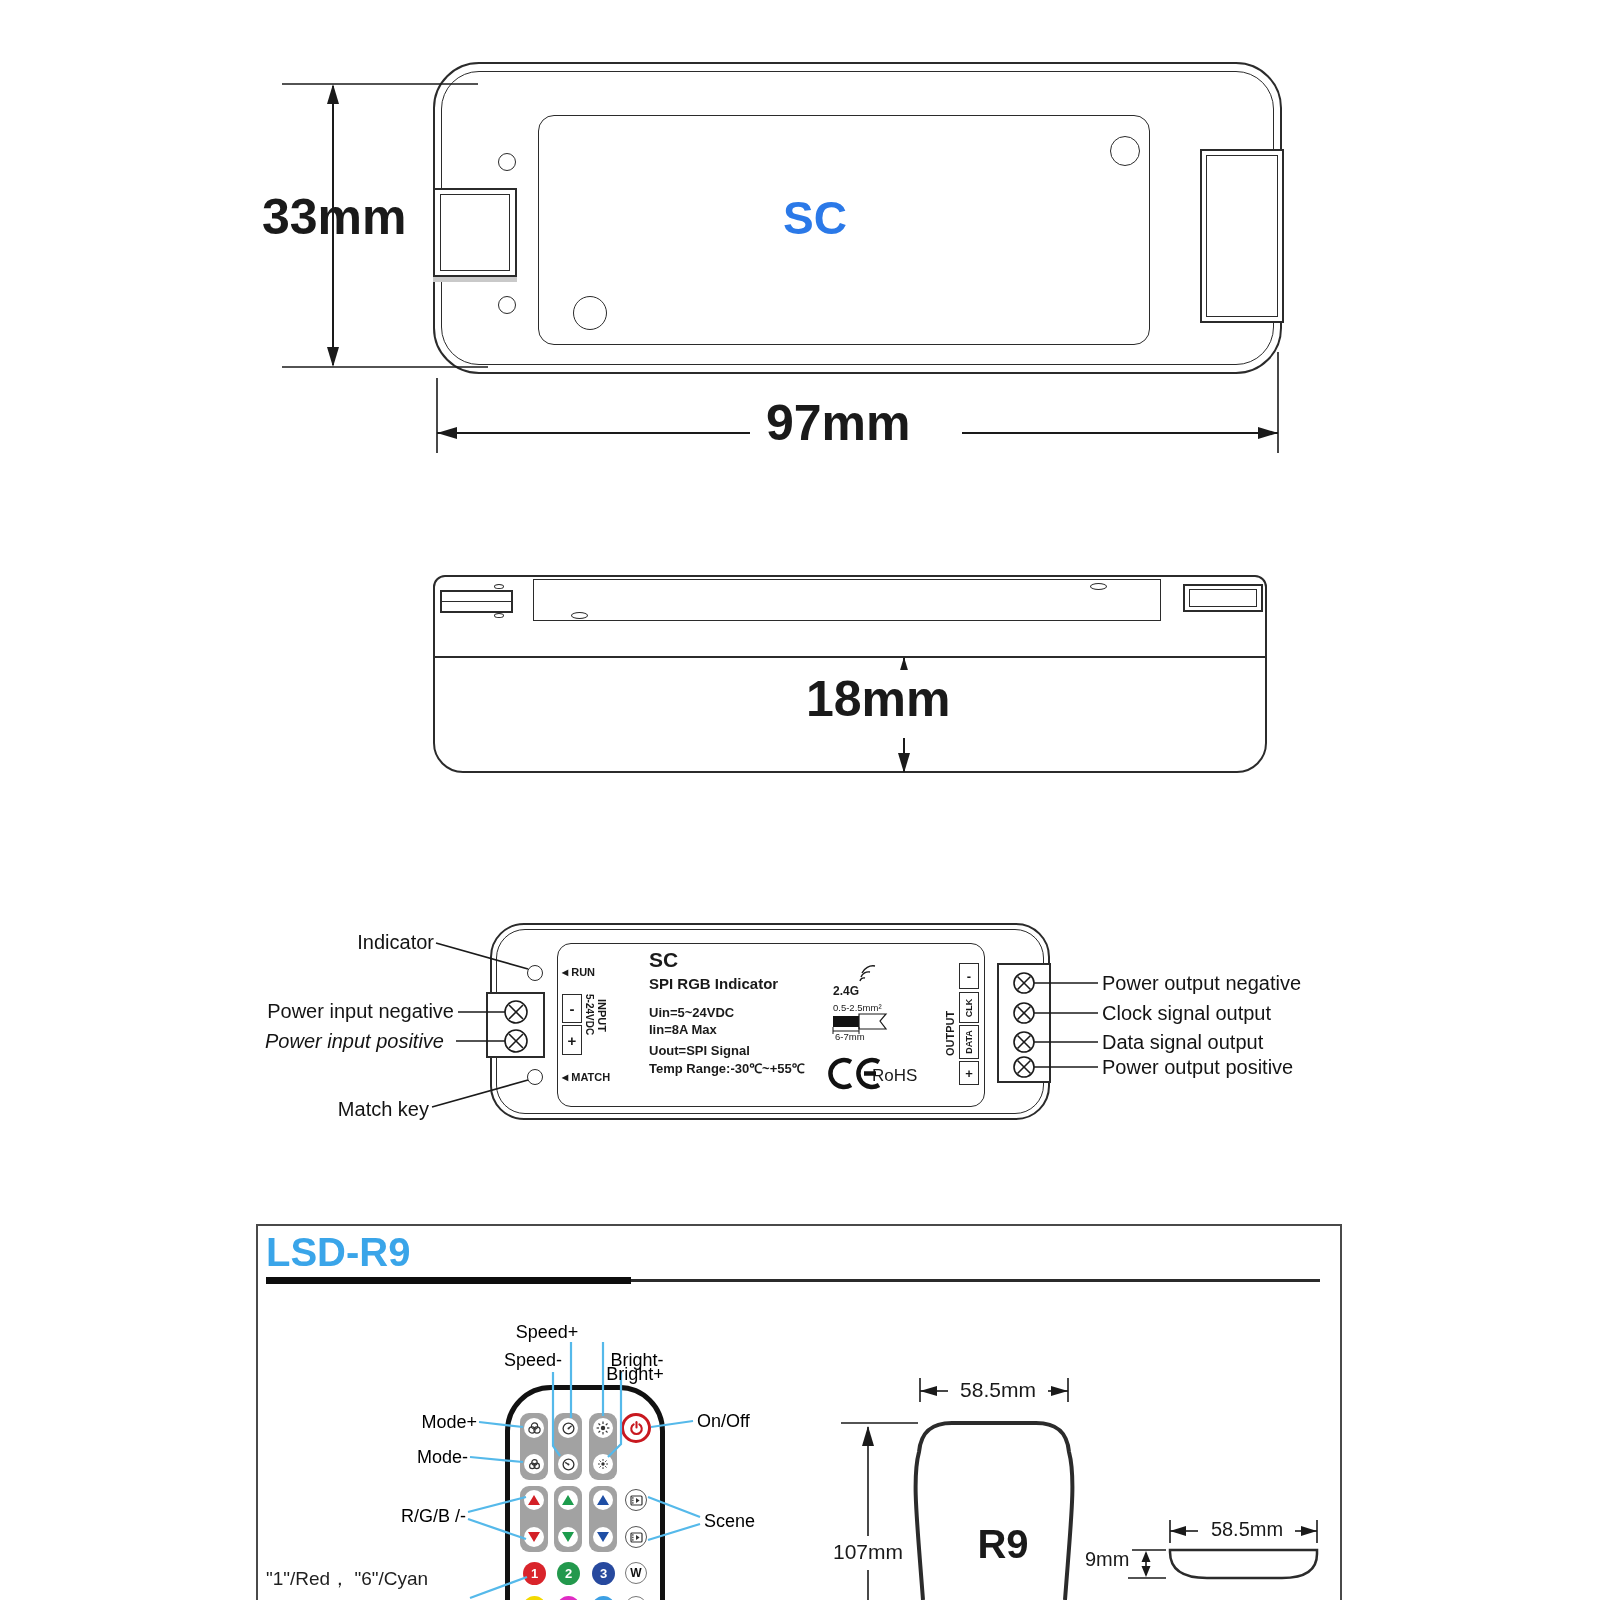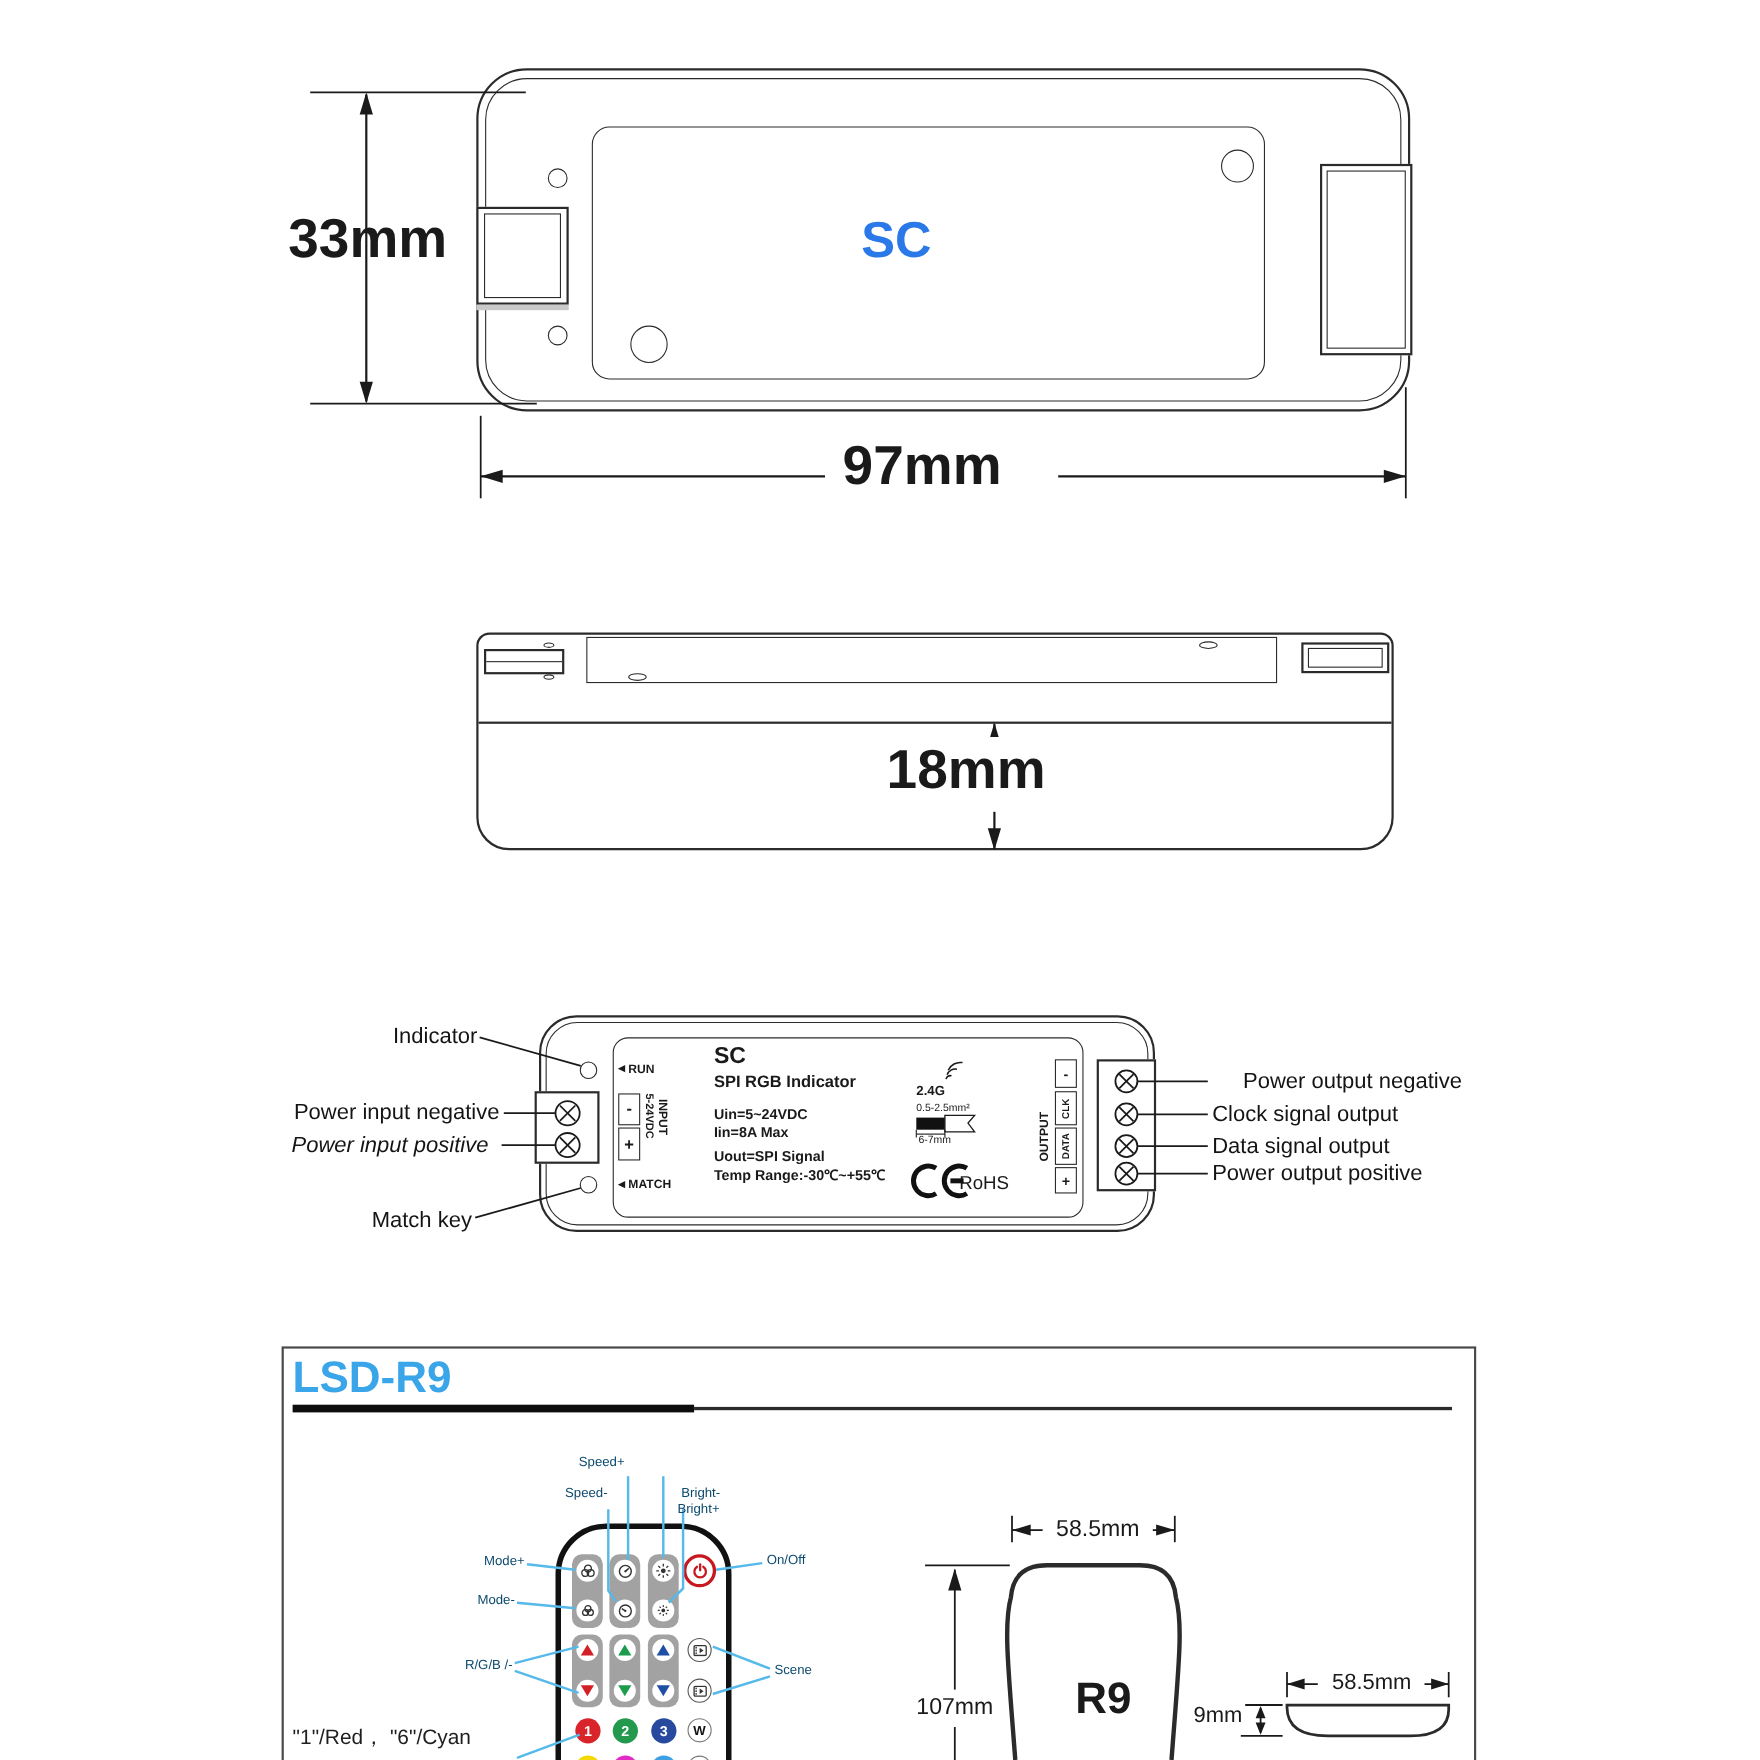--- a/index.html
+++ b/index.html
@@ -5,21 +5,21 @@
   html,body{margin:0;padding:0;background:#fff;}
   #canvas{position:relative;width:1600px;height:1600px;background:#fff;overflow:hidden;
           font-family:"Liberation Sans",sans-serif;color:#1a1a1a;}
   .abs{position:absolute;box-sizing:border-box;}
   .shape{position:absolute;box-sizing:border-box;border:2px solid #2b2b2b;background:#fff;}
   .c{position:absolute;box-sizing:border-box;border:1.6px solid #2b2b2b;border-radius:50%;background:#fff;}
   .txt{position:absolute;white-space:nowrap;color:#1a1a1a;}
   .dim{font-size:50px;font-weight:700;}
   .dim2{font-size:21px;font-weight:400;background:#fff;padding:0 3px;}
   .lbl{font-size:20px;color:#141414;}
-  .rlbl{font-size:12px;color:#0c4a6e;}
+  .rlbl{font-size:18px;color:#000000;}
   .vtext-cw{writing-mode:vertical-rl;}
   .btn{position:absolute;border-radius:50%;display:flex;align-items:center;justify-content:center;box-sizing:border-box;}
   .white-btn{background:#fff;}
   .grey-panel{position:absolute;background:#a2a2a2;border-radius:9px;}
   .tri{width:0;height:0;}
   .numtxt{color:#fff;font-weight:700;font-size:13px;}
   svg.overlay{position:absolute;left:0;top:0;z-index:5;}
   .toplabel{z-index:8;}
 </style>
 </head>
@@ -361,21 +361,21 @@
   </svg>
 
   <div class="txt dim toplabel" style="left:262px;top:188px;">33mm</div>
   <div class="txt dim toplabel" style="left:756px;top:394px;background:#fff;padding:0 10px;">97mm</div>
   <div class="txt dim toplabel" style="left:798px;top:670px;background:#fff;padding:0 8px;">18mm</div>
 
   <div class="txt lbl toplabel" style="left:300px;top:931px;width:134px;text-align:right;">Indicator</div>
   <div class="txt lbl toplabel" style="left:262px;top:1000px;width:192px;text-align:right;">Power input negative</div>
   <div class="txt lbl toplabel" style="left:265px;top:1030px;width:188px;text-align:left;font-style:italic;">Power input positive</div>
   <div class="txt lbl toplabel" style="left:329px;top:1098px;width:100px;text-align:right;">Match key</div>
-  <div class="txt lbl toplabel" style="left:1102px;top:972px;margin-left:28px;">Power output negative</div>
+  <div class="txt lbl toplabel" style="left:1102px;top:972px;">Power output negative</div>
   <div class="txt lbl toplabel" style="left:1102px;top:1002px;">Clock signal output</div>
   <div class="txt lbl toplabel" style="left:1102px;top:1031px;">Data signal output</div>
   <div class="txt lbl toplabel" style="left:1102px;top:1056px;">Power output positive</div>
 
   <div class="txt rlbl toplabel" style="left:512px;top:1322px;width:70px;text-align:center;">Speed+</div>
   <div class="txt rlbl toplabel" style="left:599px;top:1340px;width:72px;text-align:center;margin-top:24px;">Bright+</div>
   <div class="txt rlbl toplabel" style="left:498px;top:1350px;width:70px;text-align:center;">Speed-</div>
   <div class="txt rlbl toplabel" style="left:601px;top:1350px;width:72px;text-align:center;">Bright-</div>
   <div class="txt rlbl toplabel" style="left:405px;top:1412px;width:72px;text-align:right;">Mode+</div>
   <div class="txt rlbl toplabel" style="left:396px;top:1447px;width:72px;text-align:right;">Mode-</div>

